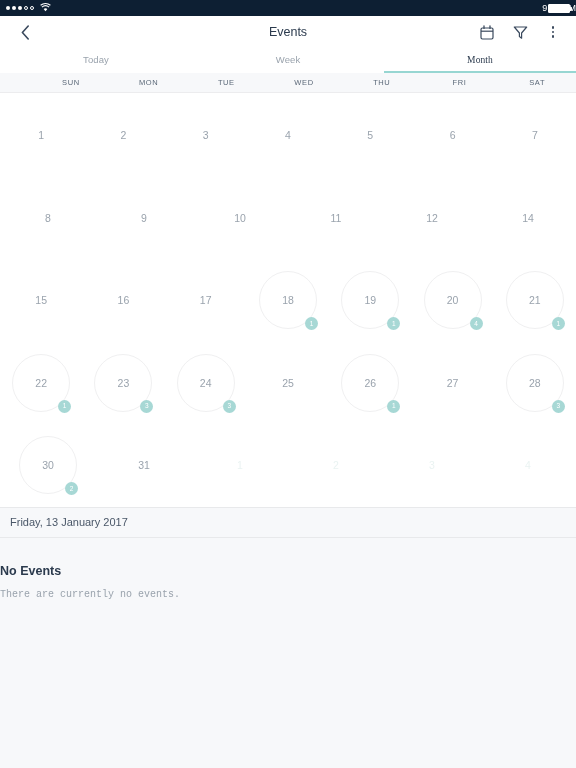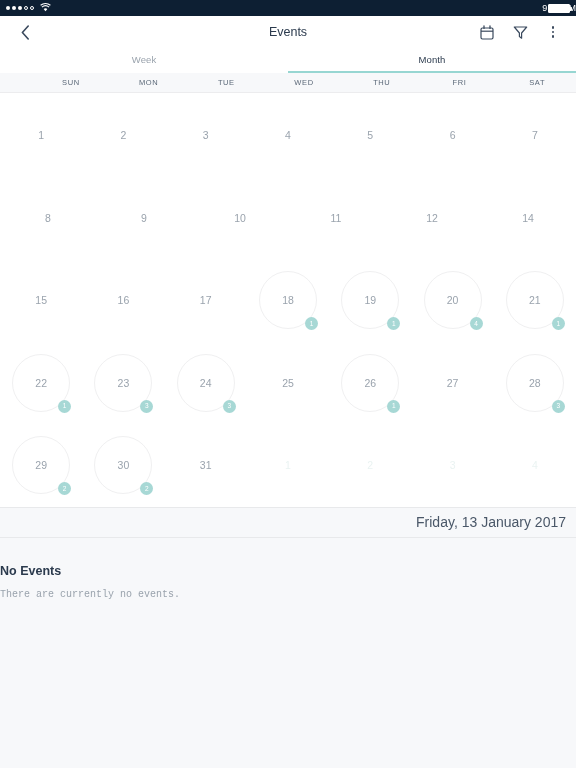--- a/index.html
+++ b/index.html
@@ -127,20 +127,21 @@
     justify-content: center;
     font-size: 9.5px;
     color: #9aa3ad;
     cursor: pointer;
     border-bottom: 2px solid transparent;
     letter-spacing: 0.1px;
   }
   .tab.active {
     color: #2b3a4d;
     border-bottom-color: #97d6d2;
+    font-family: Liberation Serif, serif;
   }
 
   
   .weekdays {
     height: 20px;
     background: #f7f8fa;
     display: flex;
     border-bottom: 1px solid #ececee;
     padding-left: 32px;
   }
@@ -207,24 +208,23 @@
   .detail-divider {
     height: 1px;
     background: #e8e9eb;
   }
   .detail-header {
     height: 30px;
     background: #f7f8fa;
     display: flex;
     align-items: center;
     padding: 0 10px;
-    font-size: 14px;
+    font-size: 11px;
     color: #4a5768;
     border-bottom: 1px solid #e8e9eb;
-    justify-content: flex-end;
   }
   .empty-state {
     background: #f7f8fa;
     padding-top: 26px;
     text-align: left;
     height: 200px;
   }
   .empty-title {
     font-size: 12.5px;
     color: #2b3a4d;
@@ -291,20 +291,23 @@
       <span class="dots-ico">
         <i></i>
         <i></i>
         <i></i>
       </span>
     </div>
   </div>
 
   <div class="tabs" id="tabs-host">
       <div class="tab">
+        <span>Today</span>
+      </div>
+      <div class="tab">
         <span>Week</span>
       </div>
       <div class="tab active">
         <span>Month</span>
       </div>
     </div>
 
   <div class="weekdays" id="weekdays-host">
       <div>SUN</div>
       <div>MON</div>
@@ -462,26 +465,20 @@
           </div>
         </div>
         <div class="day-cell">
           <div class="day-circle ring">
             <span>28</span>
             <span class="badge">3</span>
           </div>
         </div>
       </div>
       <div class="week-row">
-        <div class="day-cell">
-          <div class="day-circle ring">
-            <span>29</span>
-            <span class="badge">2</span>
-          </div>
-        </div>
         <div class="day-cell">
           <div class="day-circle ring">
             <span>30</span>
             <span class="badge">2</span>
           </div>
         </div>
         <div class="day-cell">
           <div class="day-circle">
             <span>31</span>
           </div>

